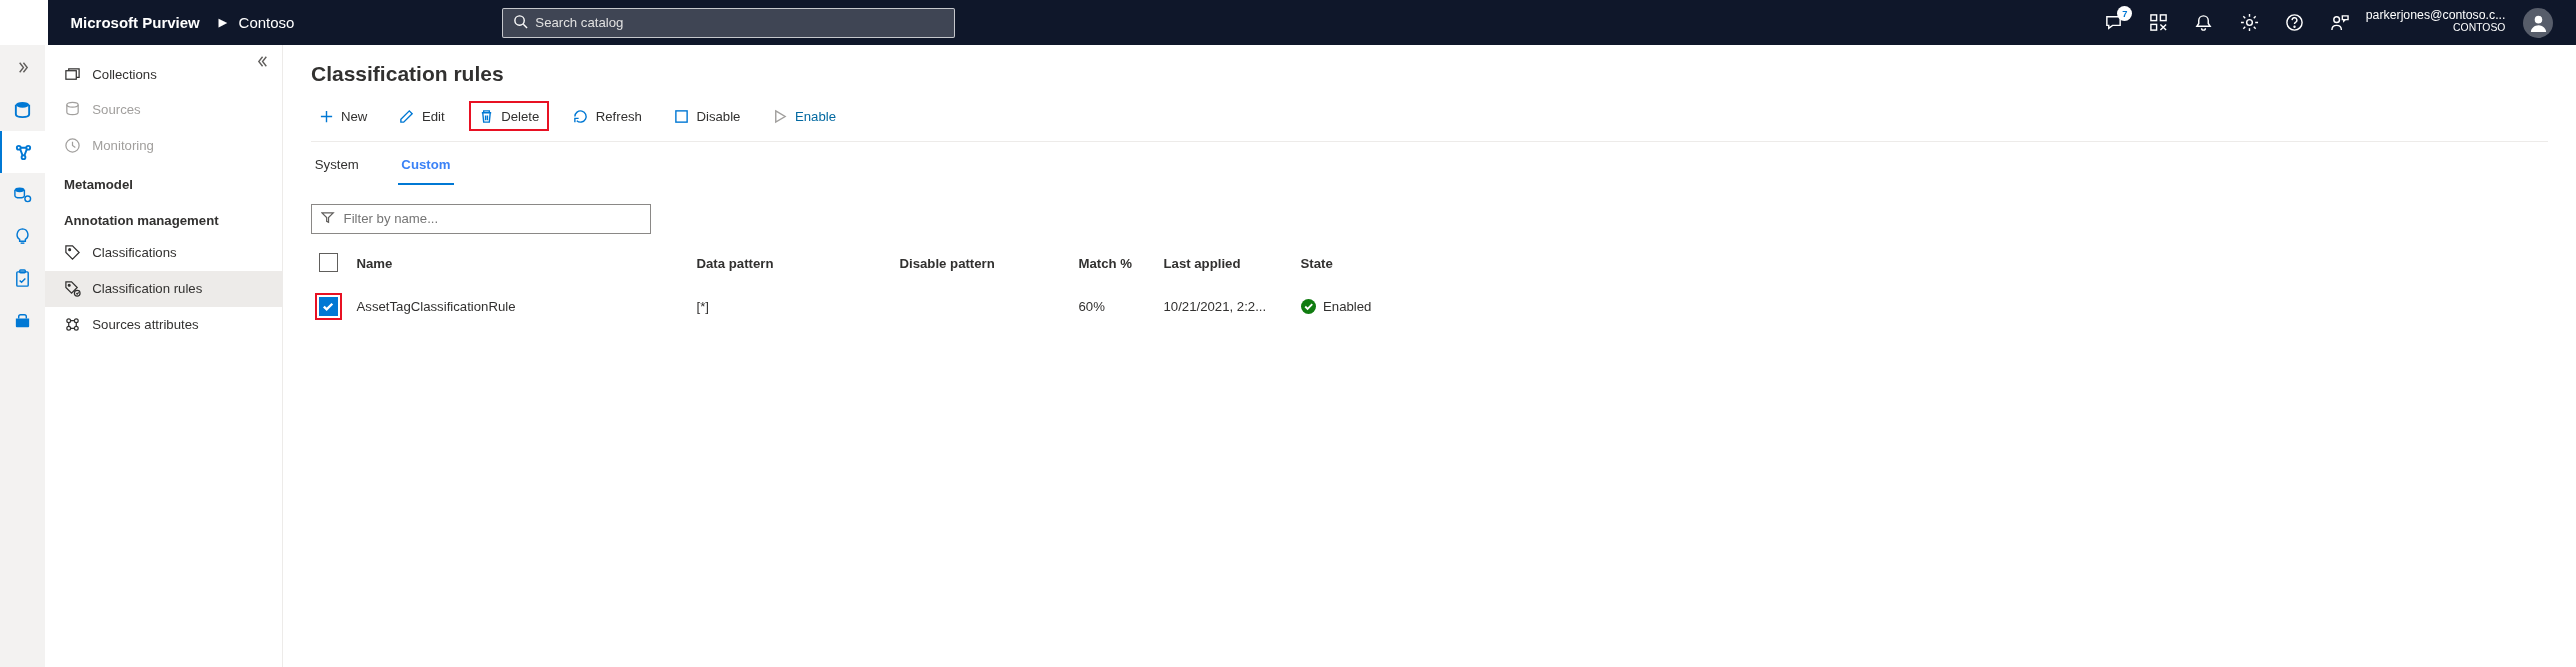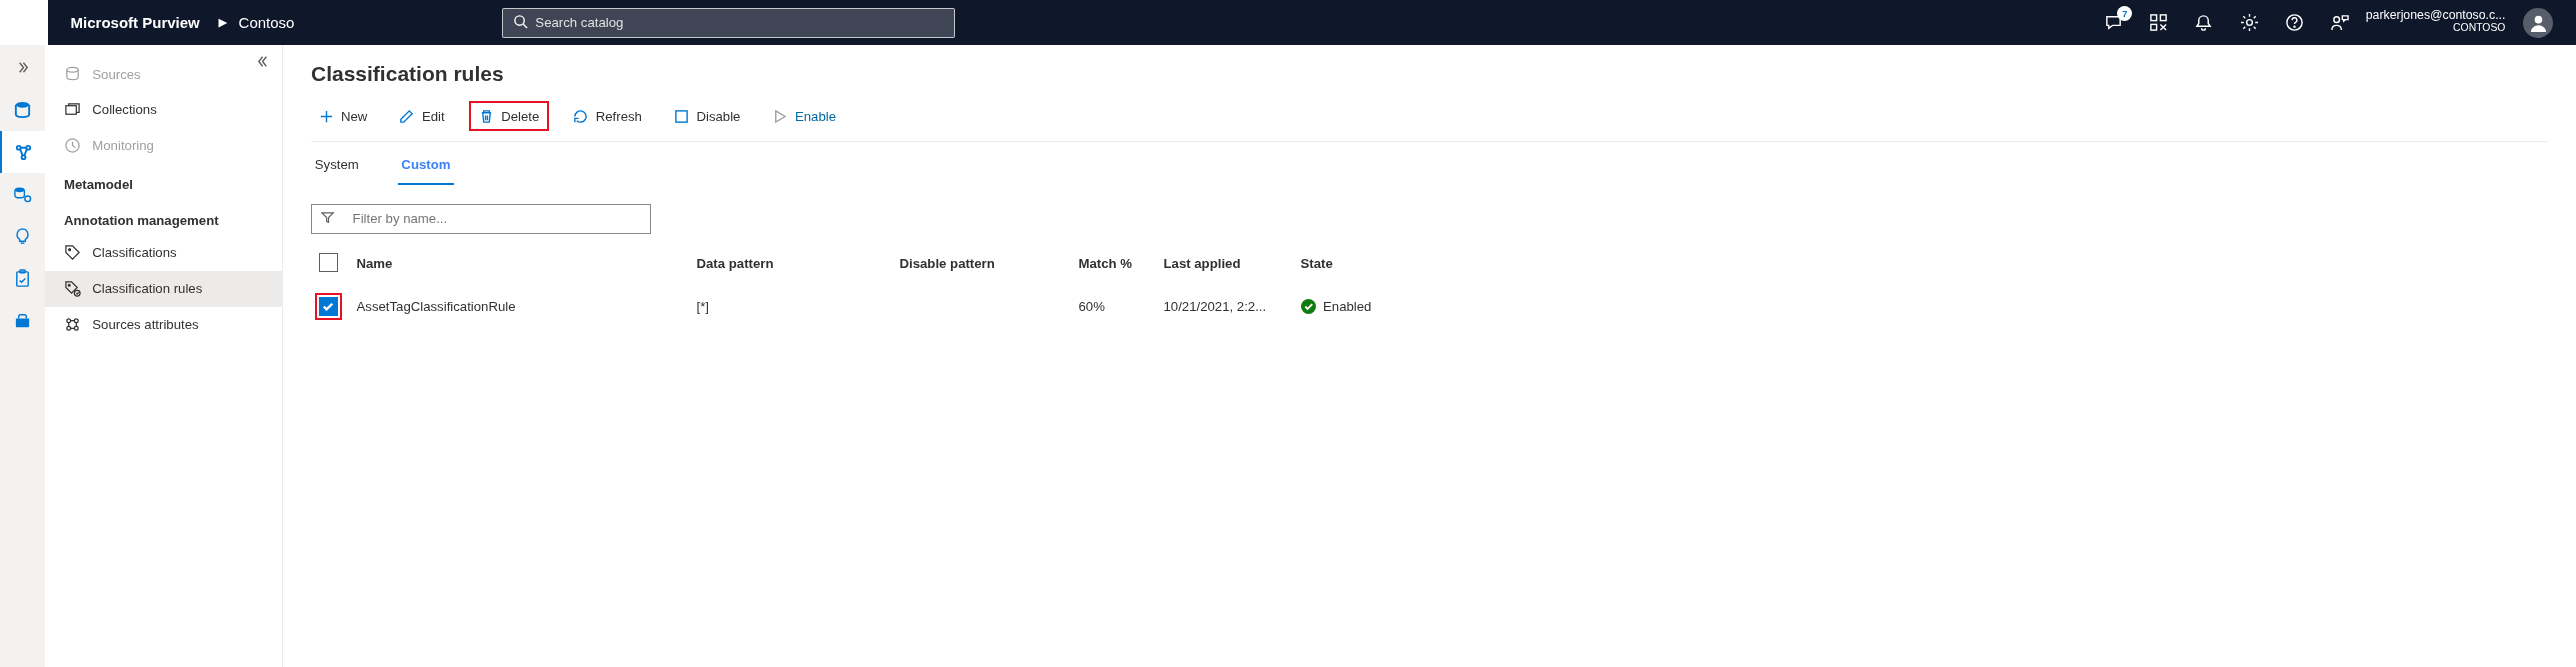--- a/index.html
+++ b/index.html
@@ -101,21 +101,21 @@
 .tb-btn.disabled { color:#0369a1; cursor:default; }
 .tb-btn.disabled .icn { color:#a19f9d; }
 .redbox { border: 2.8px solid #e81123; }
 hr.sep { border:none; border-top:0.9px solid #edebe9; margin: 0 0 0 0; }
 
 .tabs { display:flex; gap: 35px; margin-top: 3.8px; }
 .tab { padding: 11.3px 3.8px; cursor:pointer; color:#323130; }
 .tab.selected { color:#3b82f6; font-weight:600; border-bottom:2.8px solid #0078d4; }
 
 .filter-row { margin: 19px 0 9.4px; }
-.filter-box { display:inline-flex; align-items:center; gap:18px; border:0.9px solid #8a8886; padding:5.7px 9.4px; width: 340px; }
+.filter-box { display:inline-flex; align-items:center; gap:9px; border:0.9px solid #8a8886; padding:5.7px 9.4px; width: 340px; }
 .filter-box input { border:none; outline:none; width: 100%; font-size:13.2px; }
 .filter-box .icn { color:#605e5c; }
 
 table.grid { width: 100%; border-collapse: collapse; }
 table.grid th { text-align:left; font-weight:600; padding: 9.4px 7.5px; font-size:13.2px; }
 table.grid td { padding: 13.2px 7.5px; }
 .chk {
   width:19px; height:19px; border:0.9px solid #605e5c; display:inline-flex;
   align-items:center; justify-content:center; background:#fff;
 }
@@ -246,37 +246,37 @@
         </svg>
       </div>
   </div>
 
   <div class="sidebar">
     <div class="collapse">
       <svg width="15" height="15" viewBox="0 0 16 16" fill="none" stroke="currentColor" stroke-width="1.5">
           <path d="M11 3l-4 5 4 5M7 3l-4 5 4 5"></path>
         </svg>
     </div>
+    <div class="side-item">
+      <span class="icn">
+          <svg viewBox="0 0 18 18" fill="none" stroke="currentColor" stroke-width="1.3">
+            <rect x="2" y="5" width="11" height="9"></rect>
+            <path d="M5 5V3h11v9h-3"></path>
+          </svg>
+        </span>
+      <span>Collections</span>
+    </div>
     <div class="side-item disabled">
       <span class="icn">
           <svg viewBox="0 0 18 18" fill="none" stroke="currentColor" stroke-width="1.3">
             <ellipse cx="9" cy="4" rx="6" ry="2.5"></ellipse>
             <path d="M3 4v8c0 1.4 2.7 2.5 6 2.5s6-1.1 6-2.5V4"></path>
           </svg>
         </span>
       <span>Sources</span>
-    </div>
-    <div class="side-item">
-      <span class="icn">
-          <svg viewBox="0 0 18 18" fill="none" stroke="currentColor" stroke-width="1.3">
-            <rect x="2" y="5" width="11" height="9"></rect>
-            <path d="M5 5V3h11v9h-3"></path>
-          </svg>
-        </span>
-      <span>Collections</span>
     </div>
     <div class="side-item disabled">
       <span class="icn">
           <svg viewBox="0 0 18 18" fill="none" stroke="currentColor" stroke-width="1.3">
             <circle cx="9" cy="9" r="7"></circle>
             <path d="M9 5v4l3 2"></path>
           </svg>
         </span>
       <span>Monitoring</span>
     </div>

